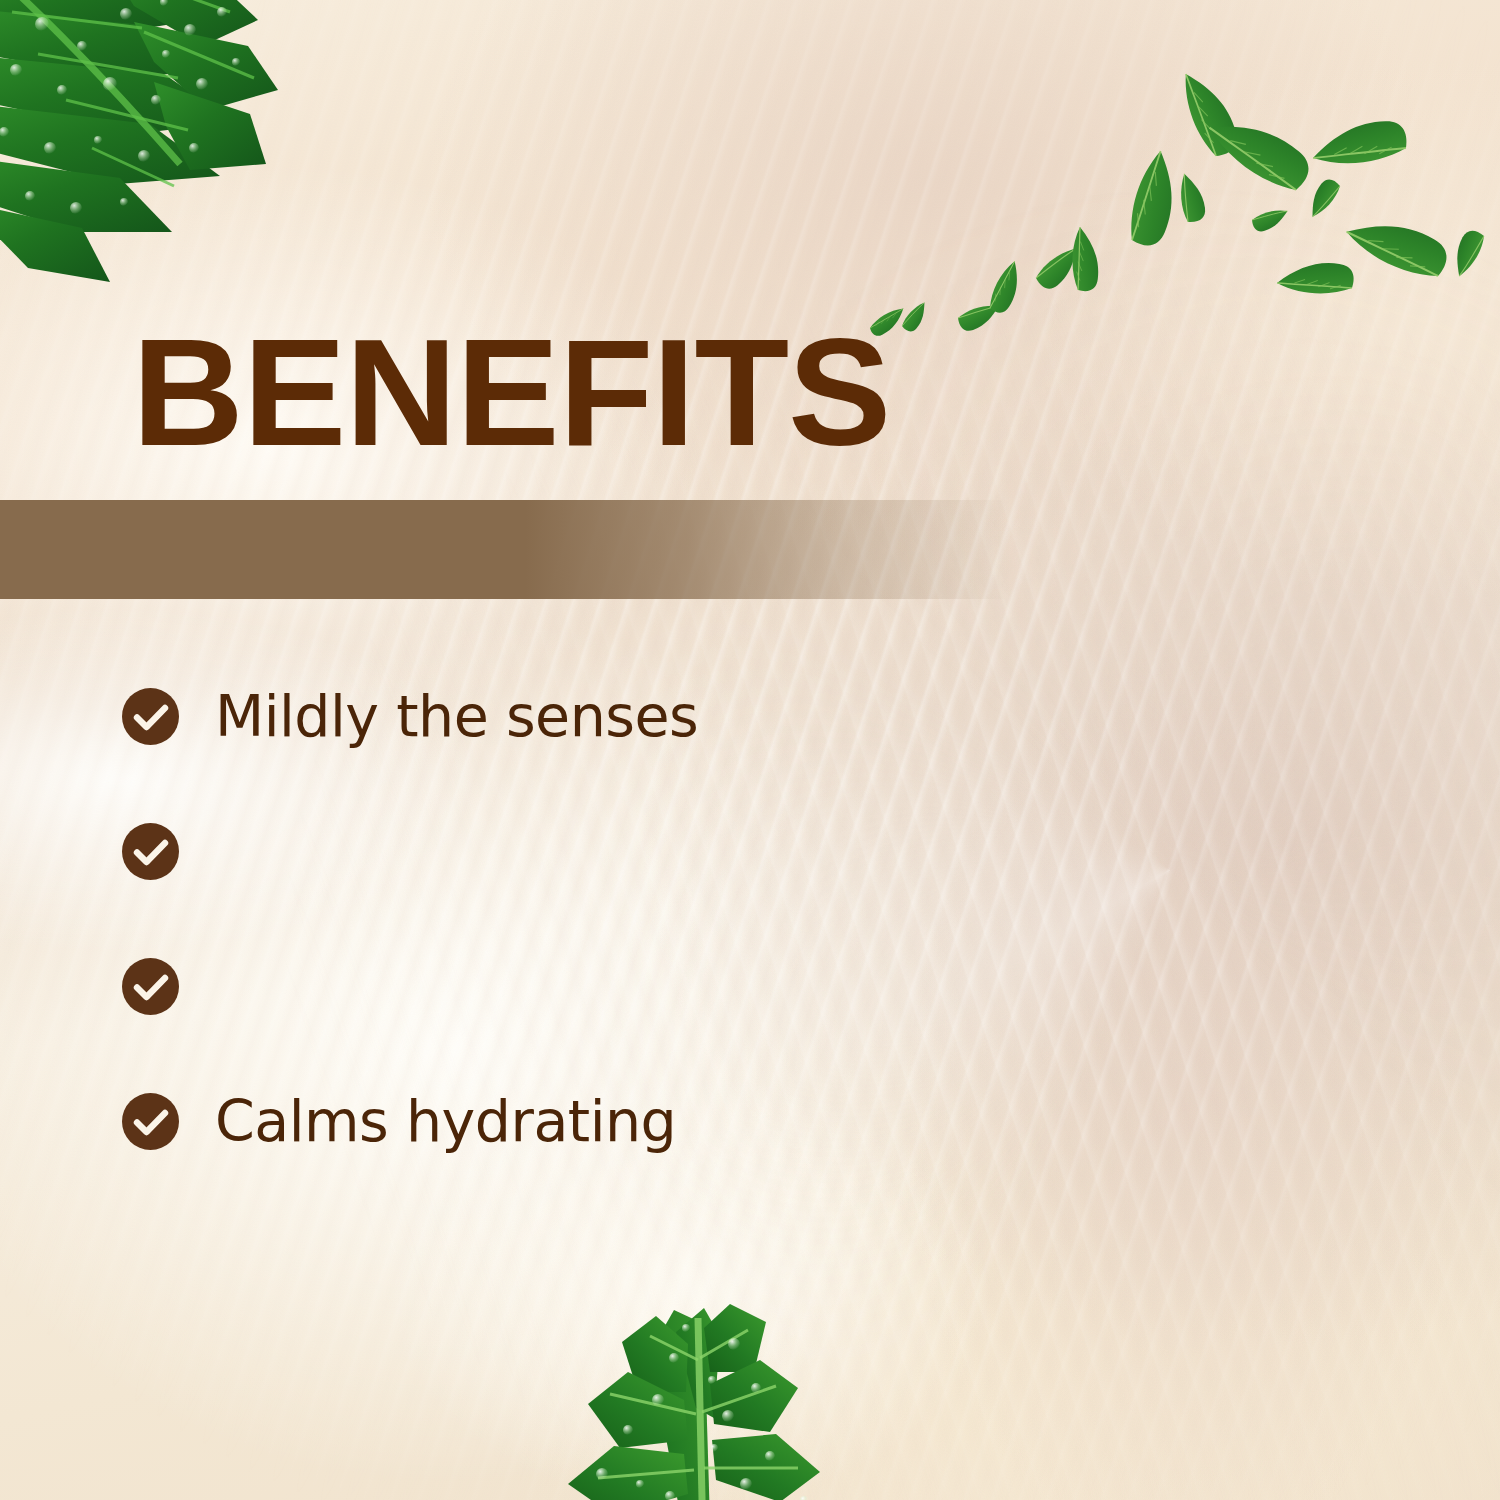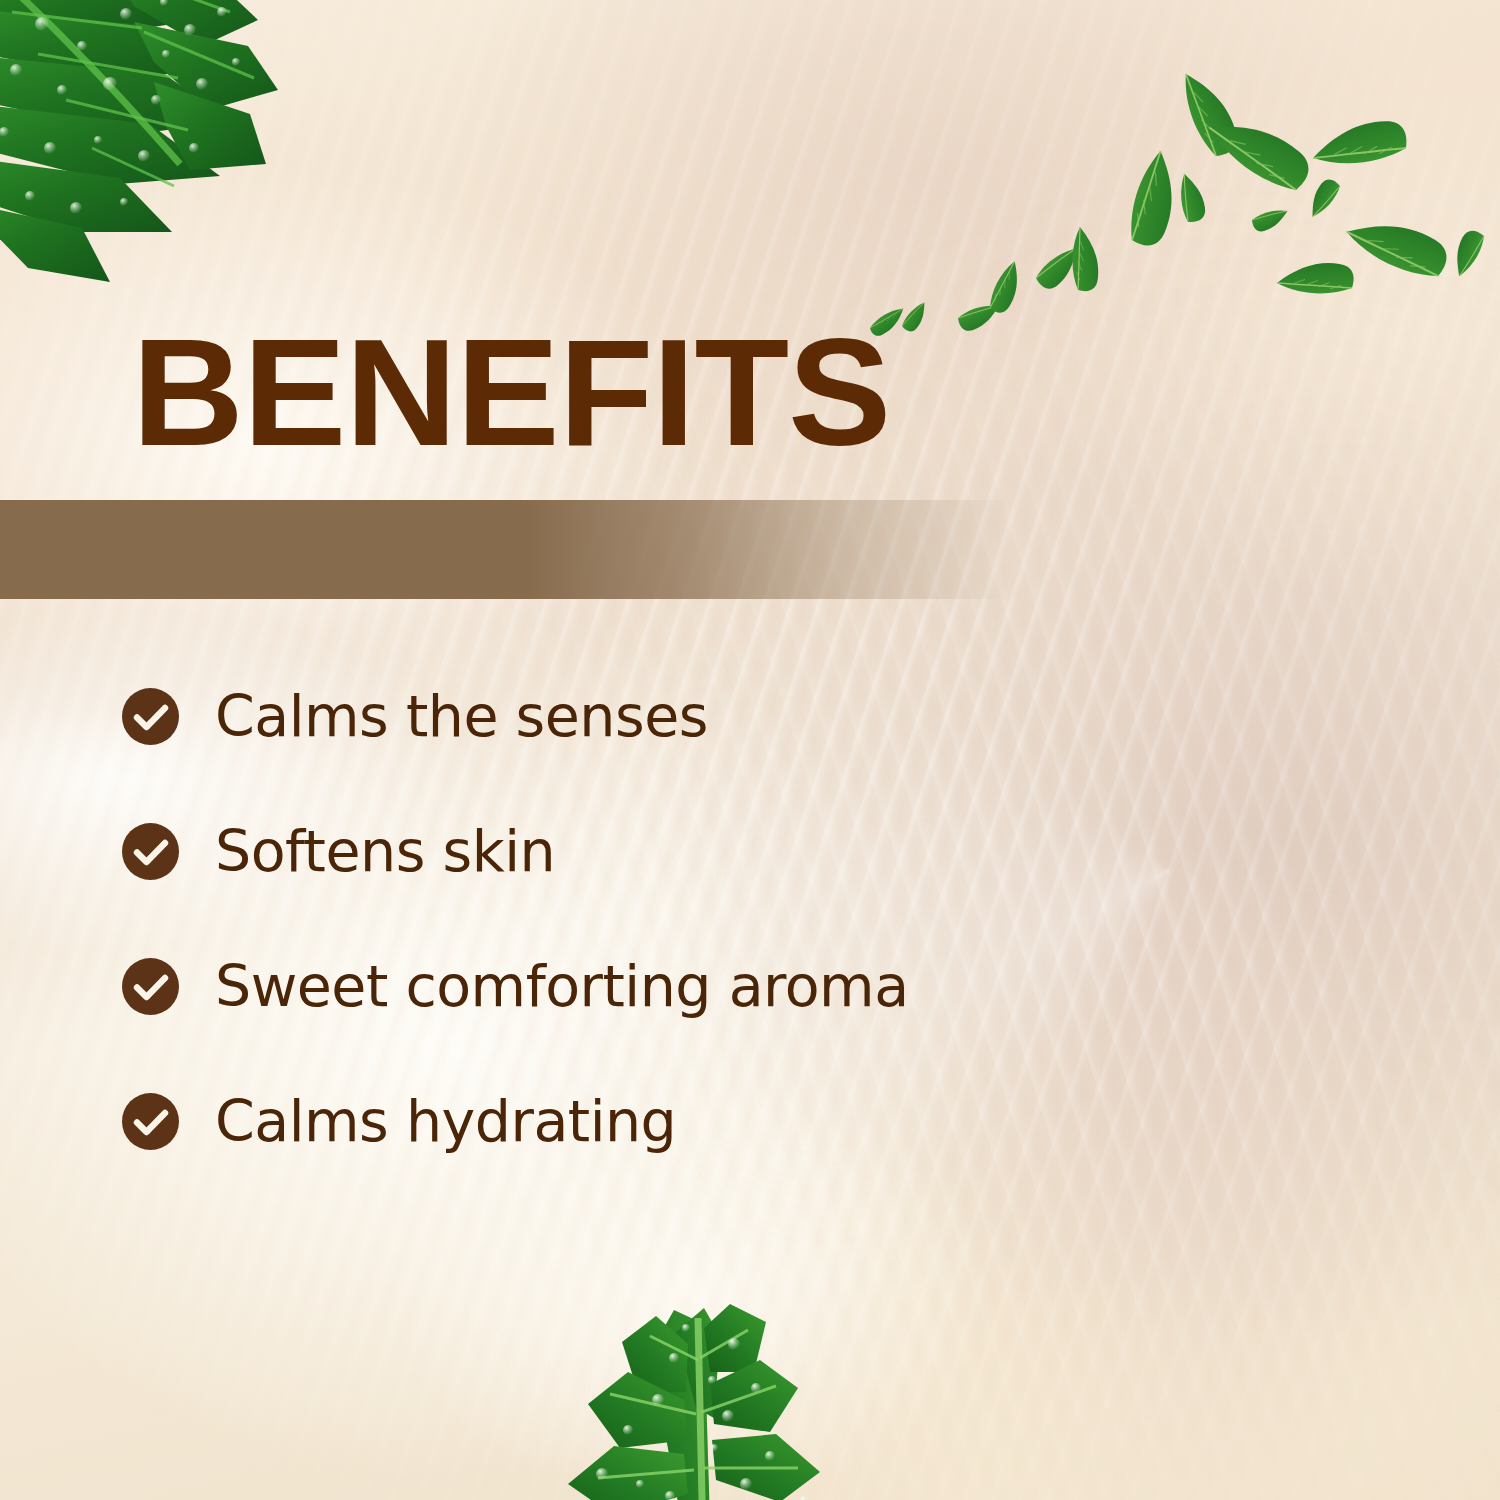--- a/index.html
+++ b/index.html
@@ -236,41 +236,39 @@
 
   <div class="list">
 
     <div class="item">
       <span class="badge">
         <svg viewBox="0 0 57 57" width="57" height="57">
           <circle cx="28.5" cy="28.5" r="28.5" class="badge-bg" fill="#5C3317"></circle>
           <path d="M15 29.5 L24.5 39 L43 20" class="badge-check" fill="none" stroke-width="6.4" stroke-linecap="round" stroke-linejoin="round" stroke="#FBF4E8"></path>
         </svg>
       </span>
-      <span class="item-label" style="color: rgb(75, 37, 8);">Calms the senses</span>
+      <span class="item-label" style="color: rgb(75, 37, 8);">Mildly the senses</span>
     </div>
 
     <div class="item">
       <span class="badge">
         <svg viewBox="0 0 57 57" width="57" height="57">
           <circle cx="28.5" cy="28.5" r="28.5" class="badge-bg" fill="#5C3317"></circle>
           <path d="M15 29.5 L24.5 39 L43 20" class="badge-check" fill="none" stroke-width="6.4" stroke-linecap="round" stroke-linejoin="round" stroke="#FBF4E8"></path>
         </svg>
       </span>
-      <span class="item-label" style="color: rgb(75, 37, 8);">Softens skin</span>
     </div>
 
     <div class="item">
       <span class="badge">
         <svg viewBox="0 0 57 57" width="57" height="57">
           <circle cx="28.5" cy="28.5" r="28.5" class="badge-bg" fill="#5C3317"></circle>
           <path d="M15 29.5 L24.5 39 L43 20" class="badge-check" fill="none" stroke-width="6.4" stroke-linecap="round" stroke-linejoin="round" stroke="#FBF4E8"></path>
         </svg>
       </span>
-      <span class="item-label" style="color: rgb(75, 37, 8);">Sweet comforting aroma</span>
     </div>
 
     <div class="item">
       <span class="badge">
         <svg viewBox="0 0 57 57" width="57" height="57">
           <circle cx="28.5" cy="28.5" r="28.5" class="badge-bg" fill="#5C3317"></circle>
           <path d="M15 29.5 L24.5 39 L43 20" class="badge-check" fill="none" stroke-width="6.4" stroke-linecap="round" stroke-linejoin="round" stroke="#FBF4E8"></path>
         </svg>
       </span>
       <span class="item-label" style="color: rgb(75, 37, 8);">Calms hydrating</span>

